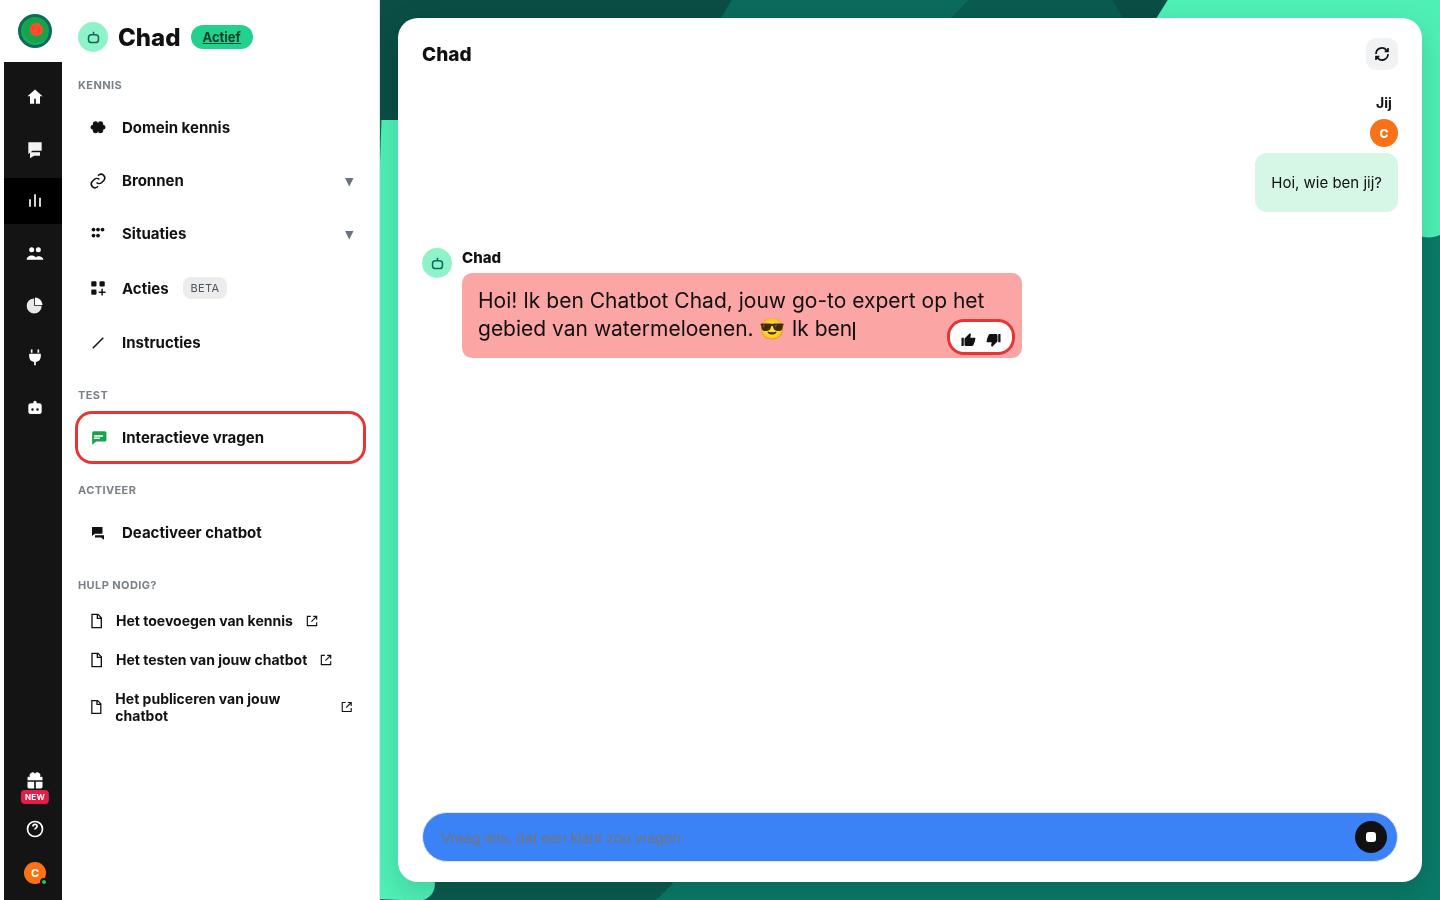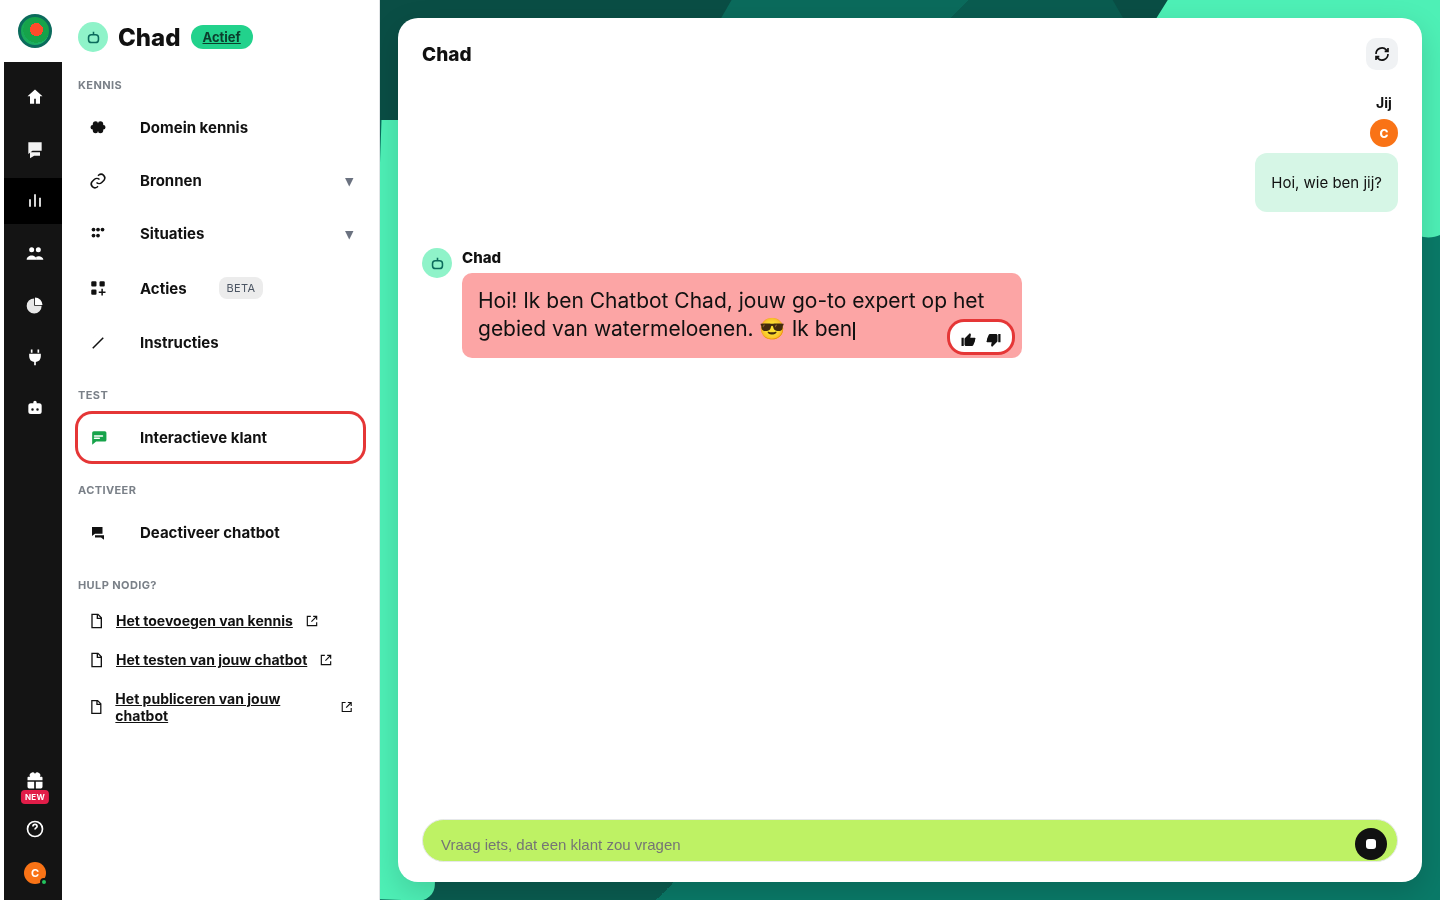--- a/index.html
+++ b/index.html
@@ -72,29 +72,29 @@
   .sb-header { display:flex; align-items:center; gap:10px; margin-bottom: 4px; }
   .bot-avatar { width:30px; height:30px; border-radius:50%; background:#8ff3c9; display:flex; align-items:center; justify-content:center; }
   .bot-avatar svg { display:block; }
   .sb-title { font-size:24px; font-weight:800; }
   .pill { background: var(--accent); color:#0b3d2c; font-weight:700; padding:4px 12px; border-radius:999px; font-size:13px;text-decoration:underline; }
 
   .back { display:flex; align-items:center; gap:12px; margin: 26px 0 18px 0; font-weight:700; font-size:15px; cursor:pointer; }
 
   .section-label { color: var(--muted); font-size:11px; font-weight:700; letter-spacing:.4px; margin: 16px 0 6px 0; }
 
-  .sb-item { display:flex; align-items:center; gap:32px; padding:14px 10px; border-radius:12px; font-weight:700; font-size:15px; cursor:pointer; position:relative; }
+  .sb-item { display:flex; align-items:center; gap:14px; padding:14px 10px; border-radius:12px; font-weight:700; font-size:15px; cursor:pointer; position:relative; }
   .sb-item .chev { margin-left:auto; color:#6b7280; }
   .sb-item .badge { background: var(--badge-gray); color:#4b5563; font-size:11px; font-weight:400; padding:4px 8px; border-radius:8px; letter-spacing:.3px; }
   .sb-item.selected { box-shadow: 0 0 0 3px var(--highlight-red); border-radius: 14px; }
   .sb-item .ico { width:20px; display:flex; justify-content:center; color:#111; }
   .sb-item.selected .ico { color: var(--accent-dark); }
 
   .help-link { display:flex; align-items:center; gap:12px; padding:8px 10px; font-size:14px; cursor:pointer; }
-  .help-link .t { text-decoration: underline; font-weight:700; }
+  .help-link .t { font-weight:700; }
   .help-link .ext { width:14px; height:14px; }
 
   
   .main {
     position:absolute; left:380px; right:0; top:0; bottom:0; overflow:hidden;
   }
   .geo-bg { position:absolute; inset:0; background: linear-gradient(135deg, #0b6b5c 0 30%, #0a5c50 30% 60%, #0a7a68 60% 100%); }
   .geo-bg .shape { position:absolute; }
   .shape.s1 { background:#4ef0b6; width:360px; height:360px; transform:rotate(32deg); right:-120px; top:-180px; border-radius:28px; }
   .shape.s2 { background:#0a4e45; width:420px; height:200px; transform:skewX(-30deg); left:-80px; top:-80px; }
@@ -123,21 +123,21 @@
 
   .bot-block { display:flex; gap:10px; margin-top: 36px; max-width: 680px; }
   .bot-block .bot-avatar { width:30px; height:30px; flex:0 0 auto; }
   .bot-name { font-weight:800; font-size:15px; margin-bottom:6px; }
   .bot-bubble { background:#fca5a5; border-radius:10px; padding:14px 16px; font-size:21px; position:relative; width:560px; line-height:1.35; }
   .bot-bubble .cursor { display:inline-block; width:2px; height:18px; background:#111; margin-left:1px; vertical-align:middle; }
 
   .feedback { position:absolute; bottom:6px; right:10px; display:flex; gap:6px; background:#fff; padding:6px 10px; border-radius:14px; box-shadow: 0 0 0 3px var(--highlight-red); }
   .feedback .thumb { width:18px; height:18px; cursor:pointer; }
 
-  .composer { display:flex; align-items:center; gap:10px; background:#bef264; border:1px solid var(--border); border-radius:999px; padding:8px 10px 1px 16px; margin-top:10px; }
+  .composer { display:flex; align-items:center; gap:10px; background:#3b82f6; border:1px solid var(--border); border-radius:999px; padding:8px 10px 8px 16px; margin-top:10px; }
   .composer input { flex:1; border:none; outline:none; font-size:15px; background:transparent; }
   .send { width:32px; height:32px; border-radius:50%; background:#111; display:flex; align-items:center; justify-content:center; cursor:pointer; }
   .send .sq { width:10px; height:10px; background:#fff; border-radius:3px; }
 
   
   .i { display:inline-block; }
 </style>
 </head>
 <body>
 
@@ -276,21 +276,21 @@
 
   <div class="section-label">TEST</div>
 
   <div class="sb-item selected">
     <span class="ico" style="color:#16a34a;">
       <svg width="19" height="19" viewBox="0 0 24 24" fill="currentColor">
           <path d="M4 4h16a2 2 0 012 2v9a2 2 0 01-2 2H9l-5 4V6a2 2 0 012-2z"></path>
           <path d="M7 10h10M7 13h6" stroke="#fff" stroke-width="2" stroke-linecap="round"></path>
         </svg>
     </span>
-    <span>Interactieve klant</span>
+    <span>Interactieve vragen</span>
   </div>
 
   <div class="section-label">ACTIVEER</div>
 
   <div class="sb-item">
     <span class="ico">
       <svg width="18" height="18" viewBox="0 0 24 24" fill="currentColor">
           <path d="M4 4h14v9H8l-4 3V4zm4 11h12v6l-4-3H8v-3z"></path>
         </svg>
     </span>

